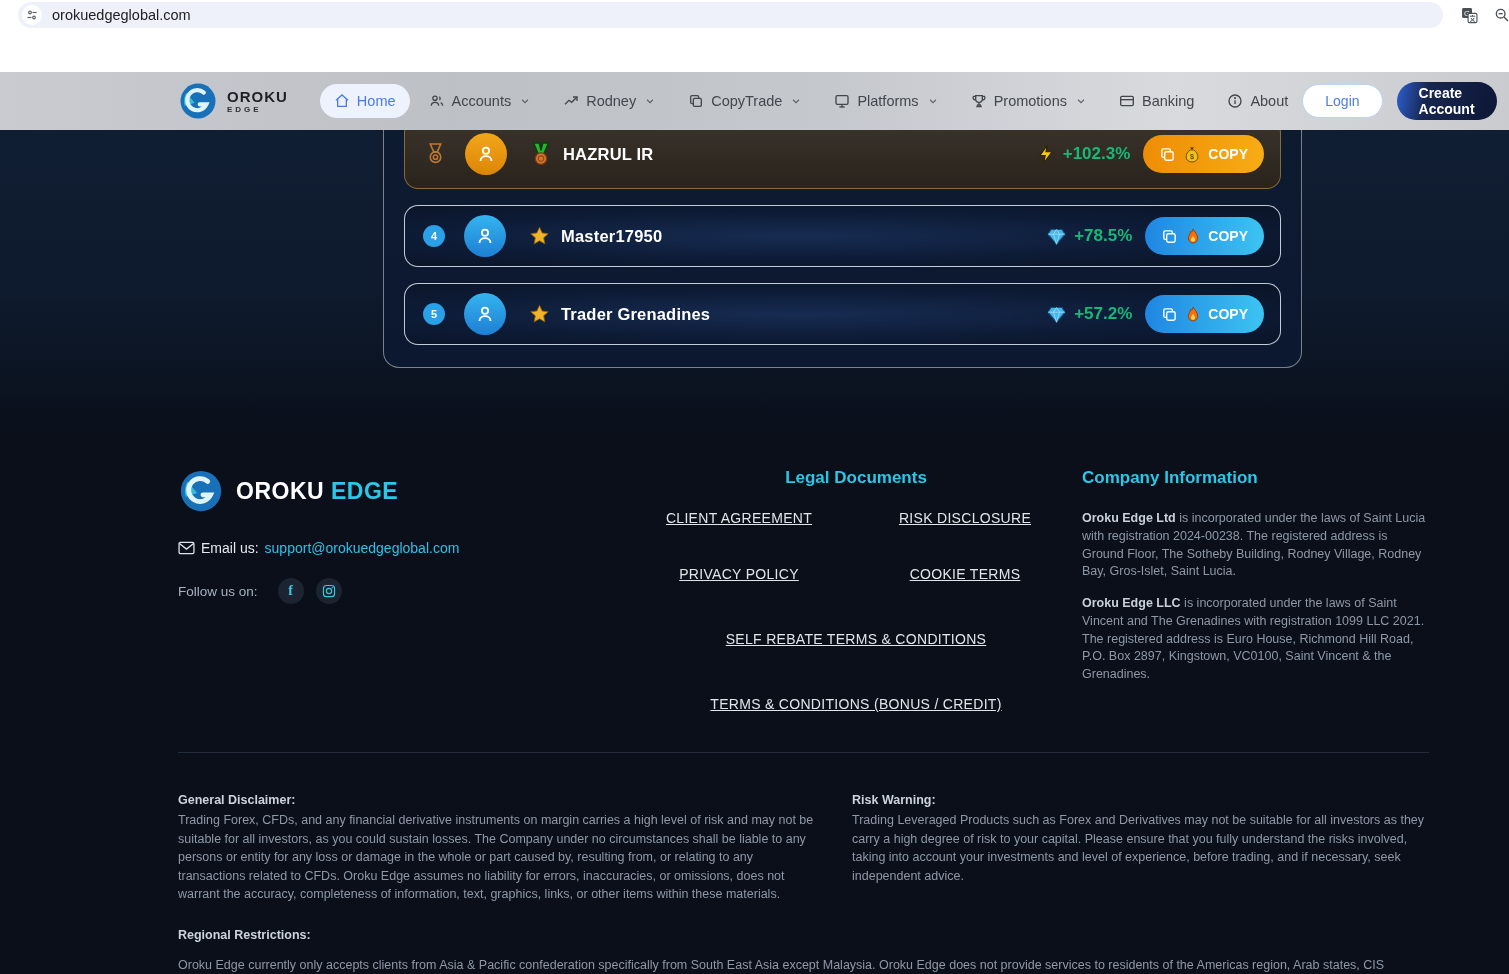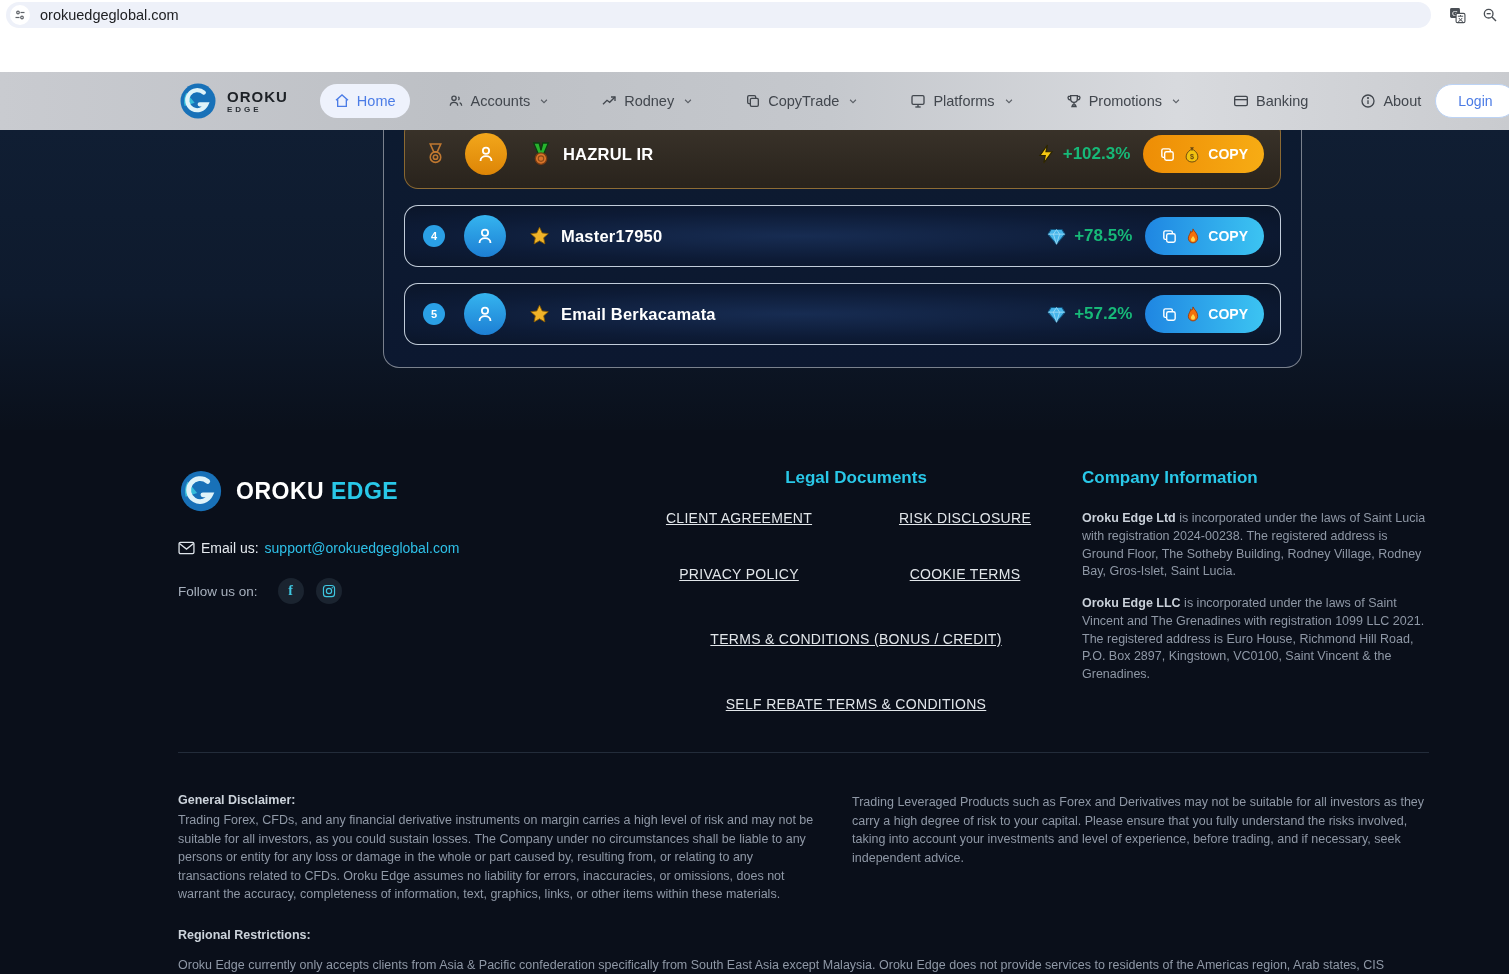--- a/index.html
+++ b/index.html
@@ -1,38 +1,38 @@
 <!DOCTYPE html>
 <html><head>
 <meta charset="utf-8">
 <style>
   * { margin:0; padding:0; box-sizing:border-box; }
   html,body { width:1509px; height:974px; overflow:hidden; background:#fff;
     font-family:"Liberation Sans", sans-serif; }
 
   
-  .browser-bar { height:30px; background:#fff; display:flex; align-items:center; padding:0 6px; }
+  .browser-bar { height:30px; background:#fff; display:flex; align-items:center; padding:0 18px; }
   .url-field { flex:0 0 auto; width:1425px; height:26px; background:#eef1f9; border-radius:13px;
     display:flex; align-items:center; padding:0 12px 0 4px; }
   .url-fav { width:20px; height:20px; border-radius:50%; background:#fff; display:flex;
     align-items:center; justify-content:center; margin-right:10px; }
   .url-text { font-size:14.5px; color:#202124; }
   .chrome-icons { display:flex; align-items:center; gap:16px; margin-left:18px; color:#444; }
 
   
   .white-gap { height:42px; background:#fff; }
 
   
   .navbar { height:58px; display:flex; align-items:center; padding:0 12px 0 178px;
     background:linear-gradient(90deg,#c9cbd0 0%,#bdc0c5 30%,#c5c8cd 55%,#d8dade 78%,#c9cbcf 100%); }
   .brand { display:flex; align-items:center; gap:9px; margin-right:32px; }
   .brand-text { line-height:1; }
   .brand-text .line1 { font-size:15px; font-weight:bold; color:#1d2126; letter-spacing:1px; }
   .brand-text .line2 { font-size:8px; font-weight:bold; color:#2a2f35; letter-spacing:3px; margin-top:2px; }
-  .nav-items { display:flex; align-items:center; gap:24px; flex:1; }
+  .nav-items { display:flex; align-items:center; gap:5px; flex:1; }
   .nav-item { display:flex; align-items:center; gap:7px; padding:9px 14px; font-size:14.5px;
     color:#42474e; font-weight:500; border-radius:18px; white-space:nowrap; }
   .nav-item svg { flex:0 0 auto; }
   .nav-item.active { background:#eef2fc; color:#4b7ce6; }
   .chev { margin-left:2px; opacity:.8; }
   .auth { display:flex; align-items:center; gap:14px; }
   .btn-login { height:34px; padding:0 22px; border-radius:17px; background:#fff;
     border:1px solid #bcd3f5; color:#4b7be5; font-size:14px; display:flex; align-items:center; }
   .btn-create { height:38px; padding:0 22px; border-radius:19px; color:#fff; font-size:14px; font-weight:600;
     display:flex; align-items:center;
@@ -329,21 +329,21 @@
         <svg width="22" height="22" viewBox="0 0 24 24" fill="none" stroke="#fff" stroke-width="2">
             <circle cx="12" cy="8.5" r="3.4"></circle>
             <path d="M6 19.5 c0-3.3 2.7-5.2 6-5.2 s6 1.9 6 5.2"></path>
           </svg>
       </div>
       <span class="t-icon">
         <svg width="21" height="20" viewBox="0 0 24 24">
             <path d="M12 1.5 L15.2 8.3 L22.5 9.2 L17 14.2 L18.5 21.5 L12 17.8 L5.5 21.5 L7 14.2 L1.5 9.2 L8.8 8.3 Z" fill="#f0b429" stroke="#8a5d00" stroke-width="1"></path>
           </svg>
       </span>
-      <span class="t-name">Email Berkacamata</span>
+      <span class="t-name">Trader Grenadines</span>
       <span class="t-spacer"></span>
       <span class="gain-icon">
         <svg width="19" height="17" viewBox="0 0 24 22">
             <path d="M5 2 H19 L23 8 L12 21 L1 8 Z" fill="#46b5ea" stroke="#10537e" stroke-width="1.3"></path>
             <path d="M1 8 H23 M8 8 L12 2 L16 8 L12 21 Z" stroke="#a8e0f7" stroke-width="1" fill="none"></path>
           </svg>
       </span>
       <span class="t-gain">+57.2%</span>
       <div class="btn-copy blue">
         <svg width="17" height="17" viewBox="0 0 24 24" fill="none" stroke="#fff" stroke-width="2">
@@ -398,40 +398,41 @@
       </div>
     </div>
 
     <div class="f-legal">
       <div class="f-head">Legal Documents</div>
       <div class="legal-grid">
         <a class="legal-link" href="#">CLIENT AGREEMENT</a>
         <a class="legal-link" href="#">RISK DISCLOSURE</a>
         <a class="legal-link" href="#">PRIVACY POLICY</a>
         <a class="legal-link" href="#">COOKIE TERMS</a>
+        <a class="legal-link wide gap" href="#">SELF REBATE TERMS &amp; CONDITIONS</a>
         <a class="legal-link wide gap" href="#">TERMS &amp; CONDITIONS (BONUS / CREDIT)</a>
-        <a class="legal-link wide gap" href="#">SELF REBATE TERMS &amp; CONDITIONS</a>
       </div>
     </div>
 
     <div class="f-company">
       <div class="f-head">Company Information</div>
       <p><b>Oroku Edge Ltd</b><span> is incorporated under the laws of Saint Lucia with registration 2024-00238. The registered address is Ground Floor, The Sotheby Building, Rodney Village, Rodney Bay, Gros-Islet, Saint Lucia.</span></p>
       <p><b>Oroku Edge LLC</b><span> is incorporated under the laws of Saint Vincent and The Grenadines with registration 1099 LLC 2021. The registered address is Euro House, Richmond Hill Road, P.O. Box 2897, Kingstown, VC0100, Saint Vincent &amp; the Grenadines.</span></p>
     </div>
   </div>
 
   <div class="f-div"></div>
 
   <div class="f-disc">
     <div class="disc-col-l">
       <div class="disc-head">General Disclaimer:</div>
       <div class="disc-body">Trading Forex, CFDs, and any financial derivative instruments on margin carries a high level of risk and may not be suitable for all investors, as you could sustain losses. The Company under no circumstances shall be liable to any persons or entity for any loss or damage in the whole or part caused by, resulting from, or relating to any transactions related to CFDs. Oroku Edge assumes no liability for errors, inaccuracies, or omissions, does not warrant the accuracy, completeness of information, text, graphics, links, or other items within these materials.</div>
     </div>
     <div class="disc-col-r">
+      <div class="disc-head">Risk Warning:</div>
       <div class="disc-body">Trading Leveraged Products such as Forex and Derivatives may not be suitable for all investors as they carry a high degree of risk to your capital. Please ensure that you fully understand the risks involved, taking into account your investments and level of experience, before trading, and if necessary, seek independent advice.</div>
     </div>
   </div>
 
   <div class="f-regional">
     <div class="disc-head">Regional Restrictions:</div>
     <div class="disc-body">Oroku Edge currently only accepts clients from Asia &amp; Pacific confederation specifically from South East Asia except Malaysia. Oroku Edge does not provide services to residents of the Americas region, Arab states, CIS countries, and European nations.</div>
   </div>
 
 </div>

